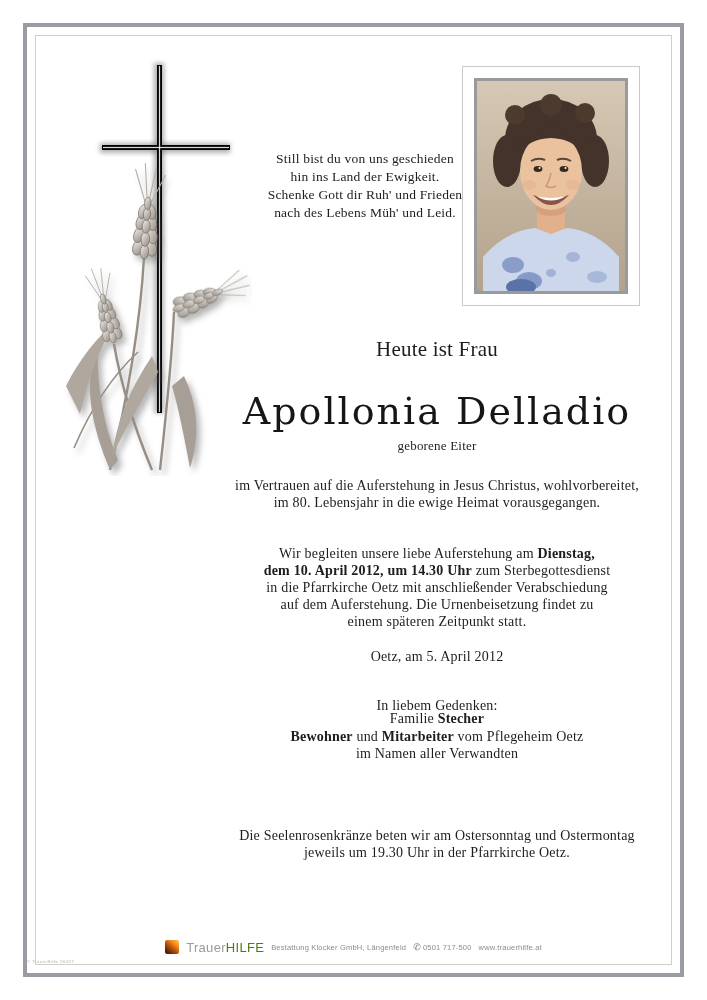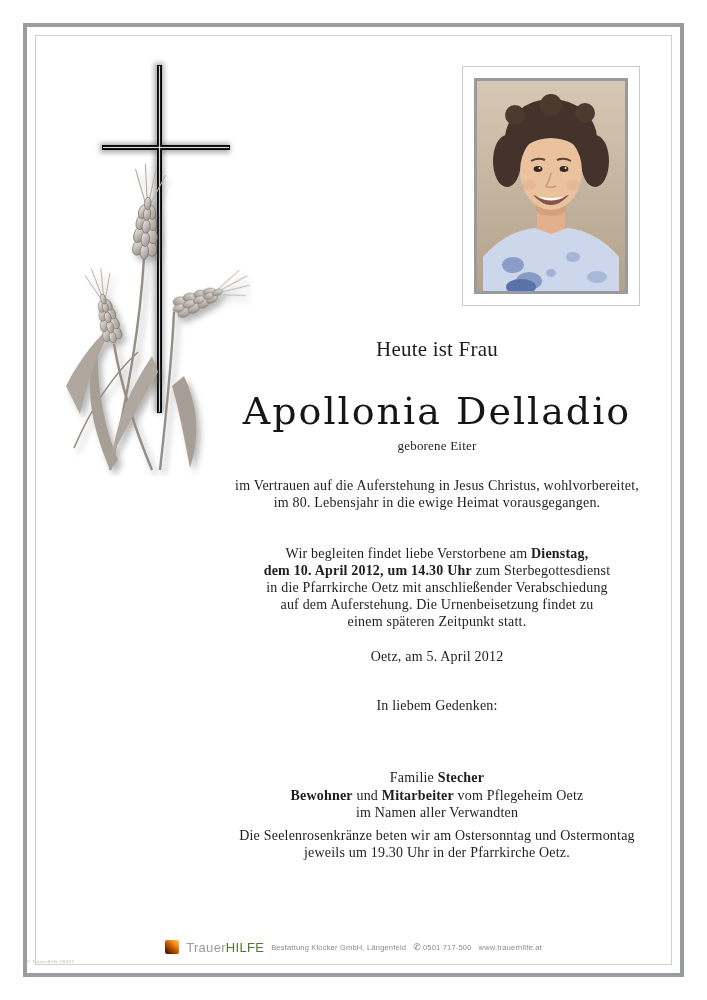--- a/index.html
+++ b/index.html
@@ -30,21 +30,21 @@
   .poem{position:absolute; left:200px; width:330px; top:150px; text-align:center;
         font-size:13.5px; line-height:18px; letter-spacing:.2px;}
   .intro{top:341px; font-size:21px;}
   .name{top:381px; font-size:38px; line-height:60px; 
         font-family:"DejaVu Serif", serif; letter-spacing:2px; color:#161616;}
   .maiden{top:437px; font-size:13px;}
   .para1{top:477px;}
   .para2{top:545px; line-height:17px;}
   .dateline{top:648px;}
   .gedenken{top:697px;}
-  .mourners{top:769px; line-height:17.5px;}
+  .mourners{top:710px; line-height:17.5px;}
   .rosary{top:827px;}
 
   
   .footer{
     position:absolute; left:0; right:0; top:938px; height:18px;
     display:flex; align-items:center; justify-content:center; gap:7px;
     font-family:"Liberation Sans", sans-serif; color:#8b8b8b;
   }
   .logo-box{
     width:14px; height:14px; display:inline-block; flex:0 0 auto;
@@ -172,27 +172,28 @@
           <ellipse cx="52" cy="200" rx="13" ry="9" opacity="0.9"></ellipse>
           <ellipse cx="96" cy="176" rx="7" ry="5" opacity="0.5"></ellipse>
           <ellipse cx="120" cy="196" rx="10" ry="6" opacity="0.45"></ellipse>
           <ellipse cx="74" cy="192" rx="5" ry="4" opacity="0.55"></ellipse>
         </g>
         <ellipse cx="44" cy="206" rx="15" ry="8" fill="#5a72a8"></ellipse>
       </svg>
     </div>
   </div>
 
+  <div class="poem"><span>Still bist du von uns geschieden</span><br><span>hin ins Land der Ewigkeit.</span><br><span>Schenke Gott dir Ruh' und Frieden</span><br><span>nach des Lebens Müh' und Leid.</span></div>
 
   <div class="txt intro">Heute ist Frau</div>
   <div class="txt name">Apollonia Delladio</div>
   <div class="txt maiden">geborene Eiter</div>
 
   <div class="txt para1"><span>im Vertrauen auf die Auferstehung in Jesus Christus, wohlvorbereitet,</span><br><span>im 80. Lebensjahr in die ewige Heimat vorausgegangen.</span></div>
-  <div class="txt para2"><span>Wir begleiten findet liebe Verstorbene am </span><b>Dienstag,</b><br><b>dem 10. April 2012, um 14.30 Uhr</b><span> zum Sterbegottesdienst</span><br><span>in die Pfarrkirche Oetz mit anschließender Verabschiedung</span><br><span>auf dem Auferstehung. Die Urnenbeisetzung findet zu</span><br><span>einem späteren Zeitpunkt statt.</span></div>
+  <div class="txt para2"><span>Wir begleiten unsere liebe Auferstehung am </span><b>Dienstag,</b><br><b>dem 10. April 2012, um 14.30 Uhr</b><span> zum Sterbegottesdienst</span><br><span>in die Pfarrkirche Oetz mit anschließender Verabschiedung</span><br><span>auf dem Auferstehung. Die Urnenbeisetzung findet zu</span><br><span>einem späteren Zeitpunkt statt.</span></div>
 
   <div class="txt dateline">Oetz, am 5. April 2012</div>
   <div class="txt gedenken">In liebem Gedenken:</div>
   <div class="txt mourners"><span>Familie </span><b>Stecher</b><br><b>Bewohner</b><span> und </span><b>Mitarbeiter</b><span> vom Pflegeheim Oetz</span><br><span>im Namen aller Verwandten</span></div>
   <div class="txt rosary"><span>Die Seelenrosenkränze beten wir am Ostersonntag und Ostermontag</span><br><span>jeweils um 19.30 Uhr in der Pfarrkirche Oetz.</span></div>
 
   <div class="footer">
     <span class="logo-box"></span>
     <span class="brand"><span class="brand-trauer">Trauer</span><span class="brand-hilfe">HILFE</span></span>
     <span class="footer-small">Bestattung Klocker GmbH, Längenfeld</span>

